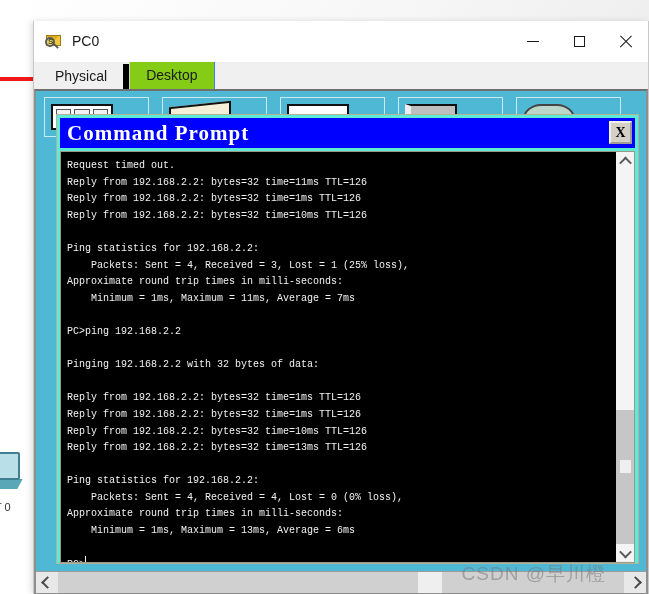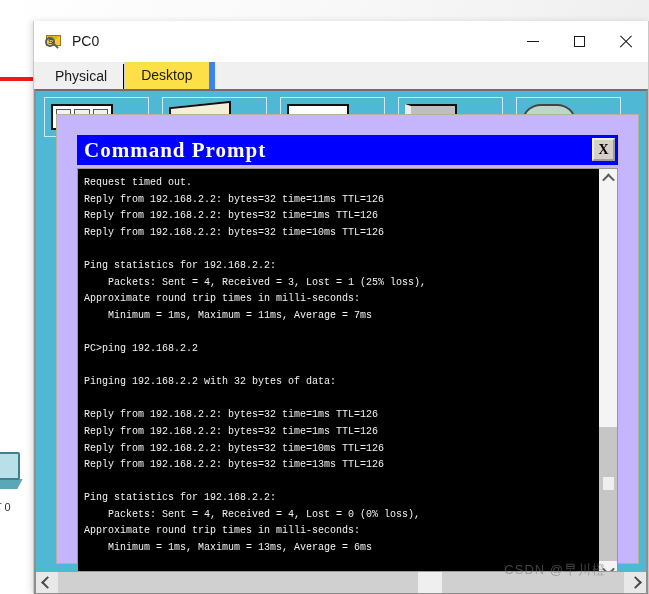--- a/index.html
+++ b/index.html
@@ -179,30 +179,30 @@
     padding-left: 5px;
     box-sizing: border-box;
   }
   .tab {
     height: 25px;
     line-height: 25px;
     padding: 0 16px;
     font-size: 14px;
     color: #1b1b1b;
     background: #f0f0f0;
-    border-right: 1px solid #000000;
+    border-right: 6px solid #000000;
     box-sizing: border-box;
     cursor: default;
     font-family: "Liberation Sans", sans-serif;
   }
   .tab.active {
-    background: #fde047;
+    background: #84cc16;
     height: 27px;
     line-height: 27px;
-    border-right: 6px solid #3b82f6;
+    border-right: 1px solid #3b82f6;
     border-left: 1px solid #d3d3d3;
   }
 
   
   .desktop-panel {
     position: relative;
     height: 506px;
     background: #4fb8d4;
     border: 2px solid #8f8f8f;
     border-top-color: #6f6f6f;
@@ -265,24 +265,24 @@
     border: 2px solid #444;
     border-radius: 26px 26px 14px 14px / 22px 22px 10px 10px;
     box-sizing: border-box;
   }
 
   
   .cmd-window {
     position: absolute;
     left: 20px; top: 23px;
     width: 583px; height: 450px;
-    background: #c4b5fd;
+    background: #5eead4;
     border: 1px solid #b5b29a;
     box-sizing: border-box;
-    padding: 20px;
+    padding: 3px;
   }
   .cmd-title {
     position: relative;
     height: 30px;
     background: #0000ff;
     display: flex;
     align-items: center;
   }
   .cmd-title-text {
     margin-left: 7px;
@@ -408,21 +408,21 @@
     position: absolute;
     left: 360px; top: 0;
     width: 24px; height: 100%;
     background: #efefef;
   }
 
   
   .watermark {
     position: absolute;
     right: 43px; top: 561px;
-    font-size: 13px;
+    font-size: 19px;
     color: rgba(120,120,120,0.55);
     font-family: "Liberation Sans", sans-serif;
     pointer-events: none;
     letter-spacing: 1px;
   }
 </style>
 </head>
 <body>
 
 <div id="screen">

